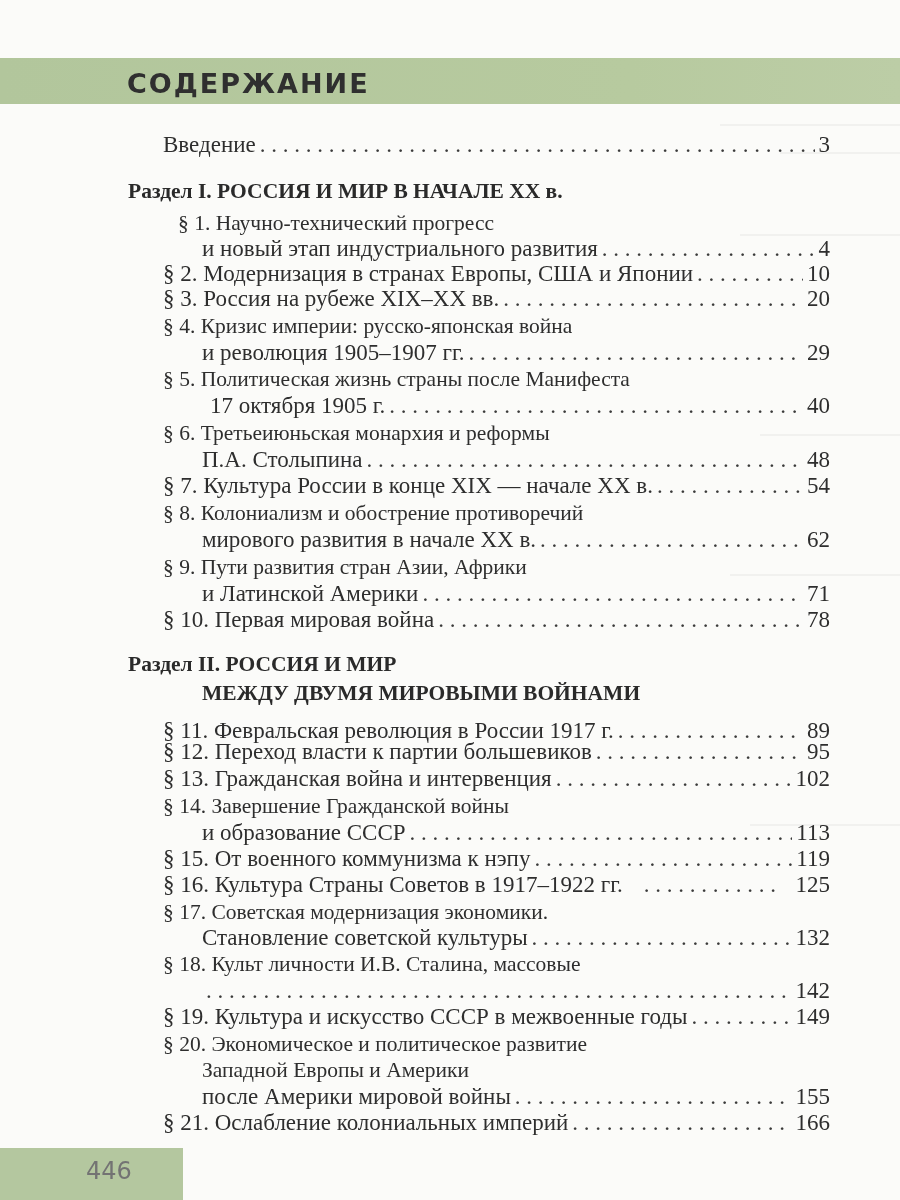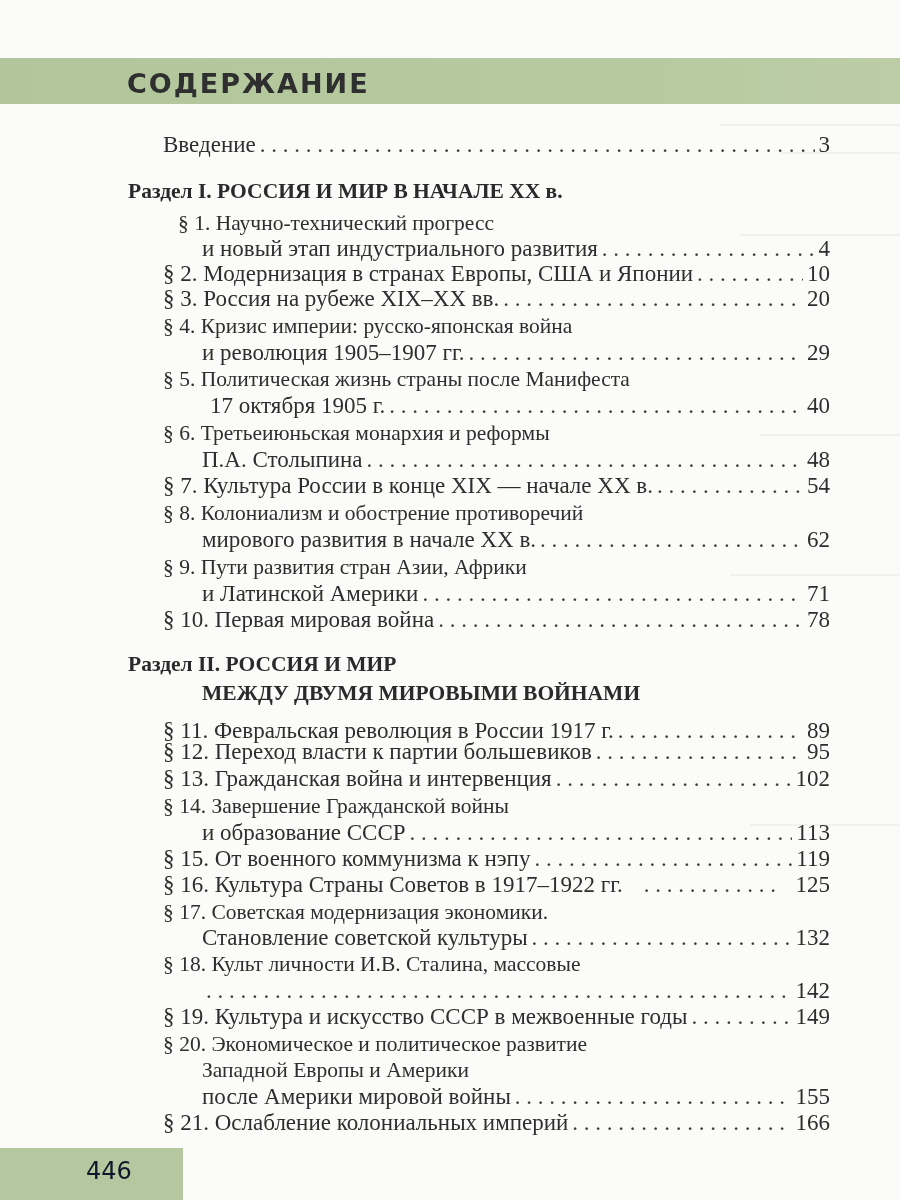--- a/index.html
+++ b/index.html
@@ -39,21 +39,21 @@
   .line { position: absolute; font-size: 21.5px; line-height: 26px; white-space: nowrap; }
   .section { position: absolute; font-size: 21.5px; font-weight: bold; line-height: 26px; white-space: nowrap; color: #2a2a2a; }
 
   .page-band {
     position: absolute; left: 0; top: 1148px; width: 183px; height: 52px;
     background: #b4c79f;
   }
   .page-number {
     position: absolute; left: 86px; top: 1157px;
     font-family: "DejaVu Sans", "Liberation Sans", sans-serif;
-    font-size: 24px; color: #0f172a;
+    font-size: 24px; color: #737373;
   }
 </style>
 </head>
 <body>
 
 <div class="header-band"></div>
 <div class="header-title">СОДЕРЖАНИЕ</div>
 
 <div class="ghost">
   <div style="top:20px;width:180px"></div>

